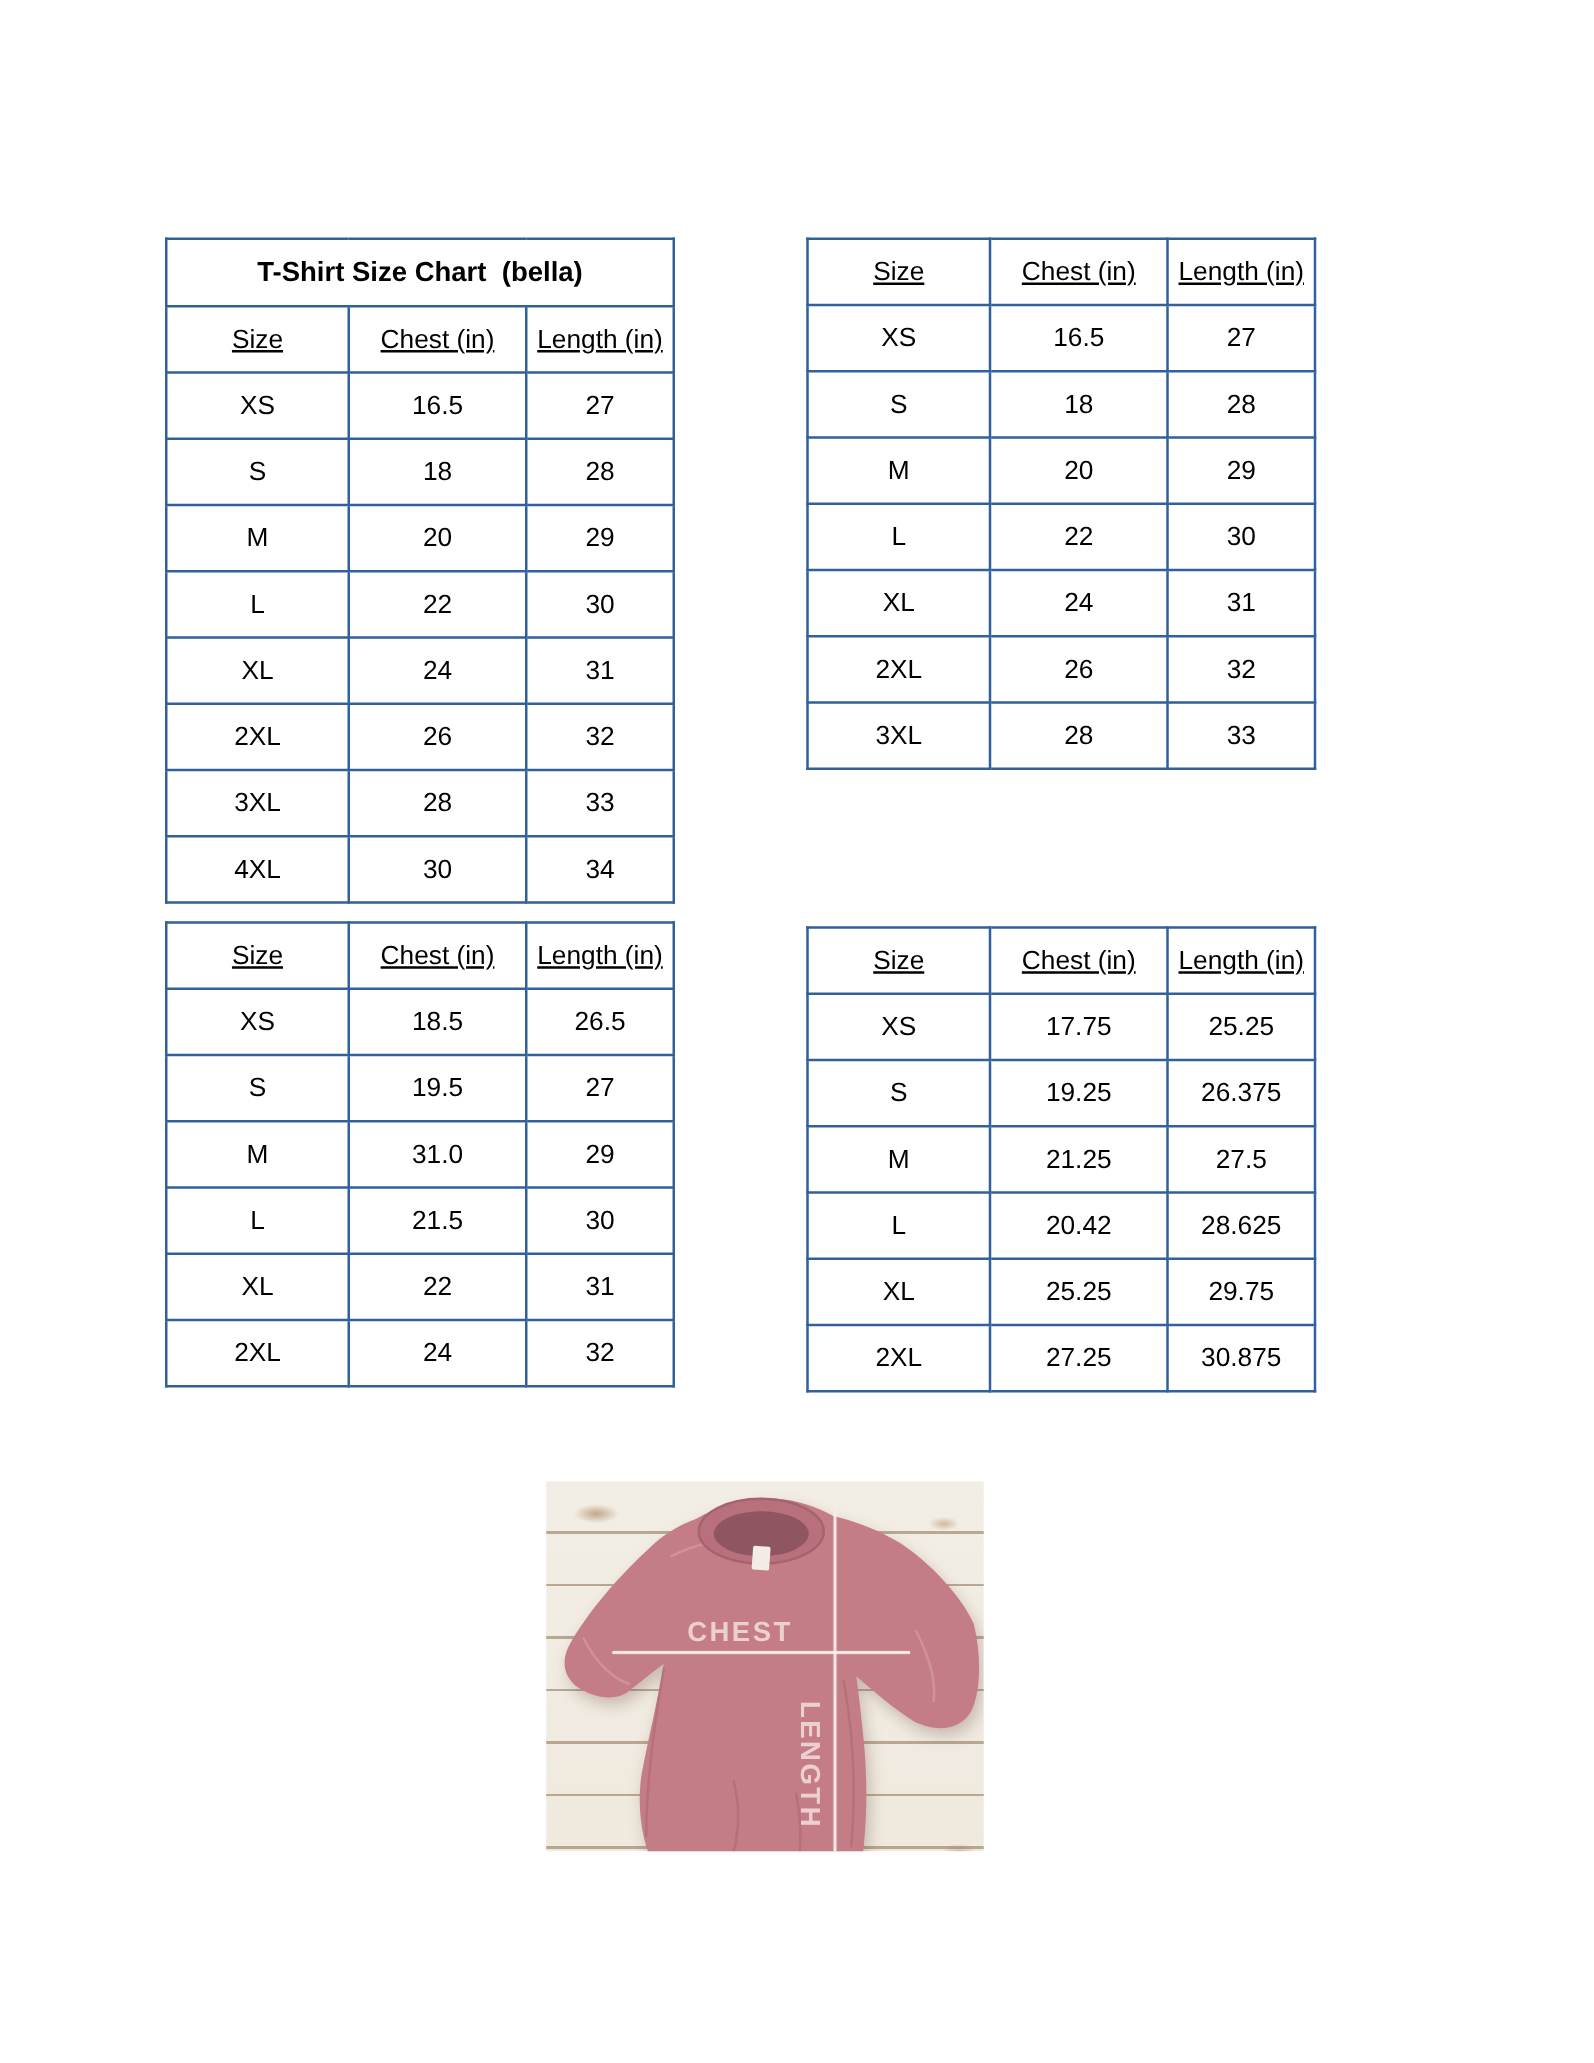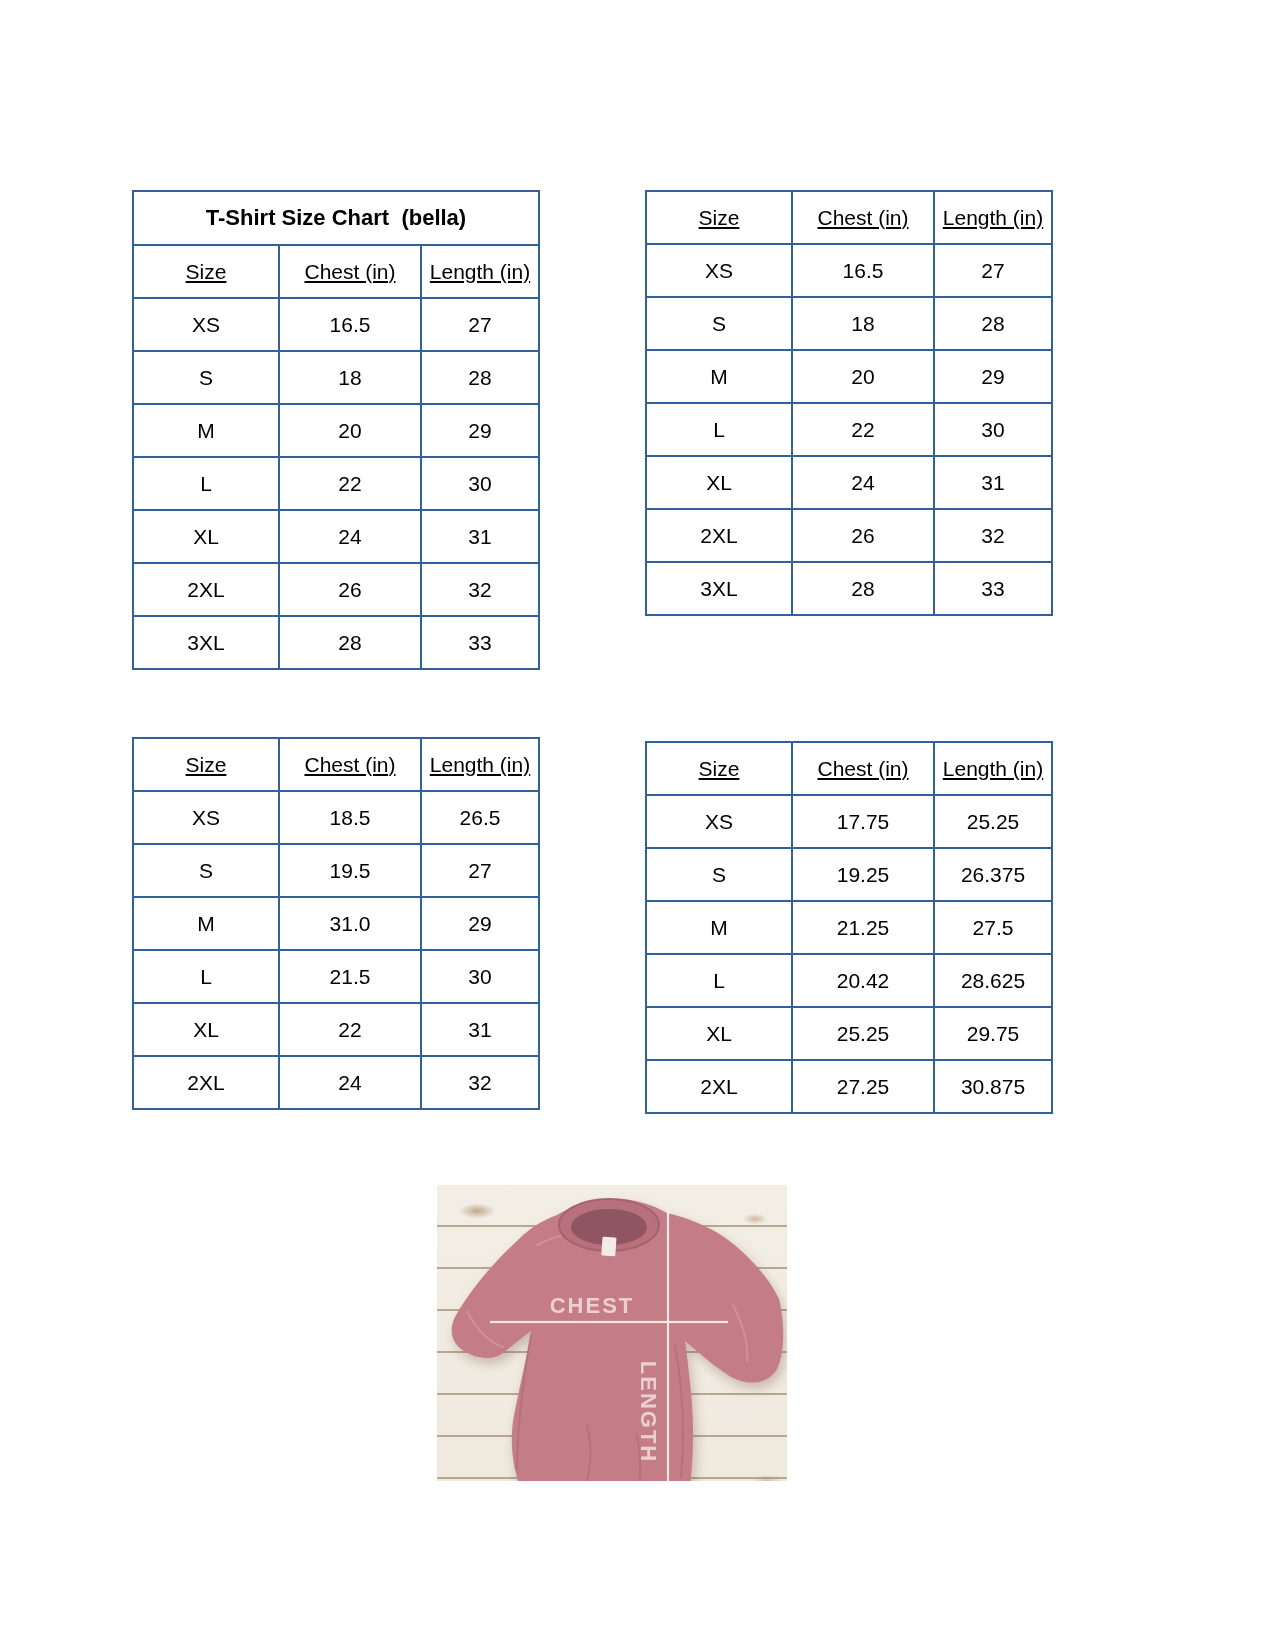--- a/index.html
+++ b/index.html
@@ -127,20 +127,25 @@
         </tr>
         <tr>
           <td>2XL</td>
           <td>26</td>
           <td>32</td>
         </tr>
         <tr>
           <td>3XL</td>
           <td>28</td>
           <td>33</td>
+        </tr>
+        <tr>
+          <td>4XL</td>
+          <td>30</td>
+          <td>34</td>
         </tr>
       </tbody>
   </table>
 
   <table class="size-table" id="table-longsleeve">
     <colgroup>
         <col style="width:146px">
         <col style="width:142px">
         <col style="width:118px">
       </colgroup>

